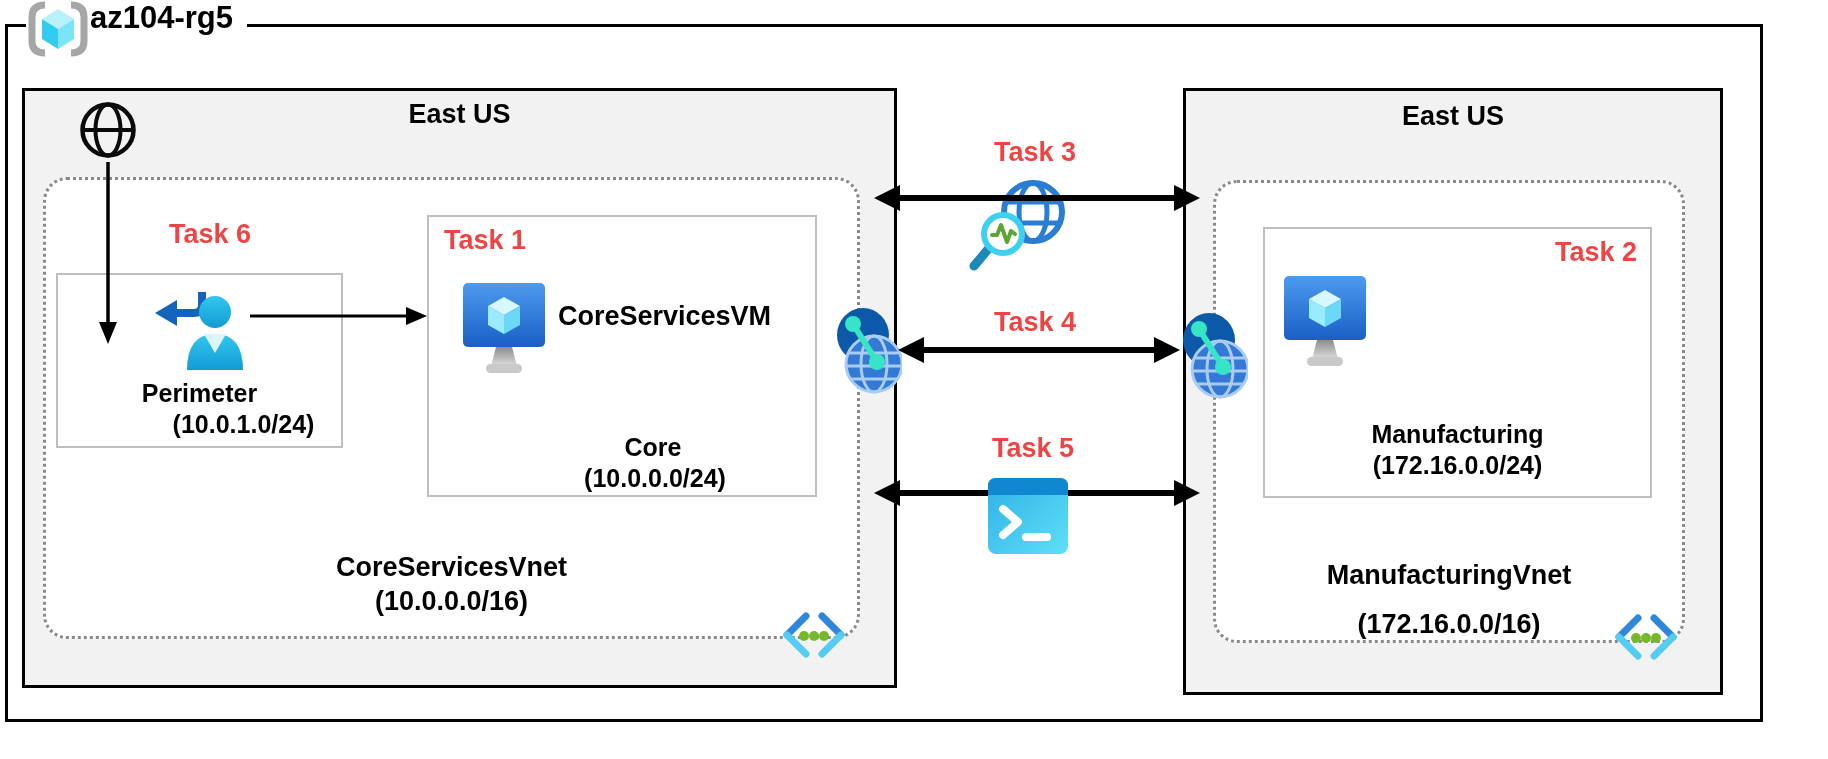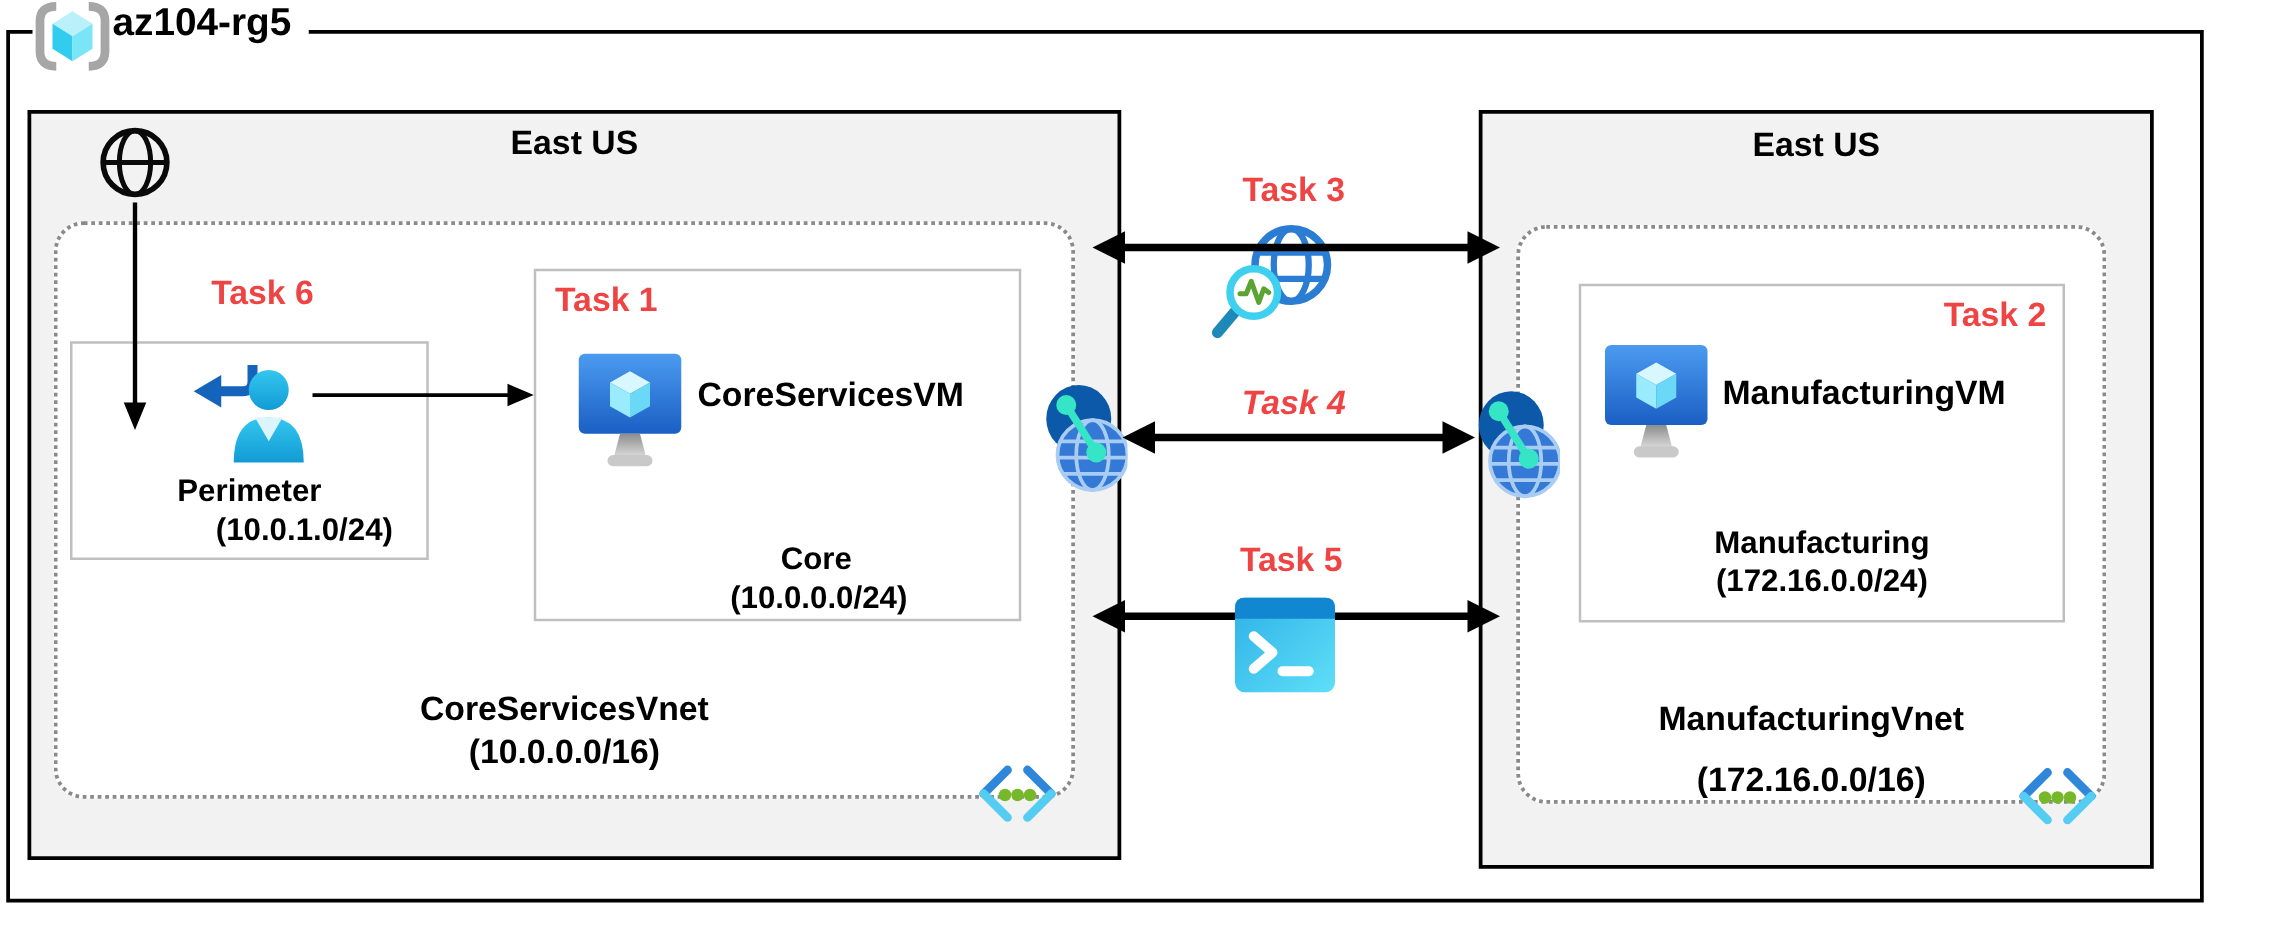--- a/index.html
+++ b/index.html
@@ -108,21 +108,20 @@
   <div class="abs" style="left:1283px;top:275px;">
     <svg width="84" height="96" viewBox="0 0 84 96">
       <rect x="1" y="1" width="82" height="64" rx="5" fill="url(#mon)"></rect>
       <polygon points="42,15 58,24 42,33 26,24" fill="#D8F7FF"></polygon>
       <polygon points="26,24 42,33 42,52 26,43" fill="#9BEBFF"></polygon>
       <polygon points="58,24 42,33 42,52 58,43" fill="#6BD8F8"></polygon>
       <polygon points="34,65 50,65 55,84 29,84" fill="url(#stnd)"></polygon>
       <rect x="24" y="82" width="36" height="9" rx="4.5" fill="#C9C9C9"></rect>
     </svg>
   </div>
-  <div class="abs t27" style="left:1378px;top:298px;width:270px;">ManufacturingVM</div>
   <div class="abs ctr t25" style="left:1263px;top:419px;width:389px;">Manufacturing</div>
   <div class="abs ctr t25" style="left:1263px;top:450px;width:389px;">(172.16.0.0/24)</div>
 
   <div class="abs ctr t27" style="left:1213px;top:559px;width:472px;">ManufacturingVnet</div>
   <div class="abs ctr t27" style="left:1213px;top:576px;width:472px;margin-top:32px;">(172.16.0.0/16)</div>
   <div class="abs" style="left:1612px;top:614px;">
     <svg width="68" height="46" viewBox="0 0 68 46">
       <line x1="26" y1="4" x2="7" y2="23" stroke="#2E87D8" stroke-width="7" stroke-linecap="round"></line>
       <line x1="7" y1="23" x2="26" y2="42" stroke="#55CCF2" stroke-width="7" stroke-linecap="round"></line>
       <line x1="42" y1="4" x2="61" y2="23" stroke="#2E87D8" stroke-width="7" stroke-linecap="round"></line>
@@ -140,21 +139,21 @@
         <path d="M45 5 Q58 5 58 17 L58 41 Q58 53 45 53" fill="none" stroke="#A6A6A6" stroke-width="7"></path>
         <polygon points="32,9 48,19 32,29 16,19" fill="#B9F0FA"></polygon>
         <polygon points="16,19 32,29 32,49 16,39" fill="#32CDEE"></polygon>
         <polygon points="48,19 32,29 32,49 48,39" fill="#7AE5F7"></polygon>
       </svg>
     </span>
     <span class="t31">az104-rg5</span>
   </div>
 
   <div class="abs ctr t27 navy" style="left:950px;top:136px;width:170px;">Task 3</div>
-  <div class="abs ctr t27 navy" style="left:950px;top:306px;width:170px;font-style:italic;">Task 4</div>
+  <div class="abs ctr t27 navy" style="left:950px;top:306px;width:170px;">Task 4</div>
   <div class="abs ctr t27 navy" style="left:948px;top:432px;width:170px;">Task 5</div>
 
   <div class="abs" style="left:963px;top:172px;">
     <svg width="108" height="110" viewBox="0 0 108 110">
       <circle cx="70" cy="40" r="29" fill="none" stroke="#2B7CD3" stroke-width="6"></circle>
       <ellipse cx="70" cy="40" rx="14" ry="29" fill="none" stroke="#2B7CD3" stroke-width="5"></ellipse>
       <line x1="43" y1="30" x2="97" y2="30" stroke="#2B7CD3" stroke-width="5"></line>
       <line x1="44" y1="51" x2="96" y2="51" stroke="#2B7CD3" stroke-width="5"></line>
       <line x1="27" y1="75" x2="11" y2="94" stroke="#1C89B8" stroke-width="9" stroke-linecap="round"></line>
       <circle cx="40" cy="62" r="19" fill="#fff" stroke="#3FD0F0" stroke-width="6"></circle>

